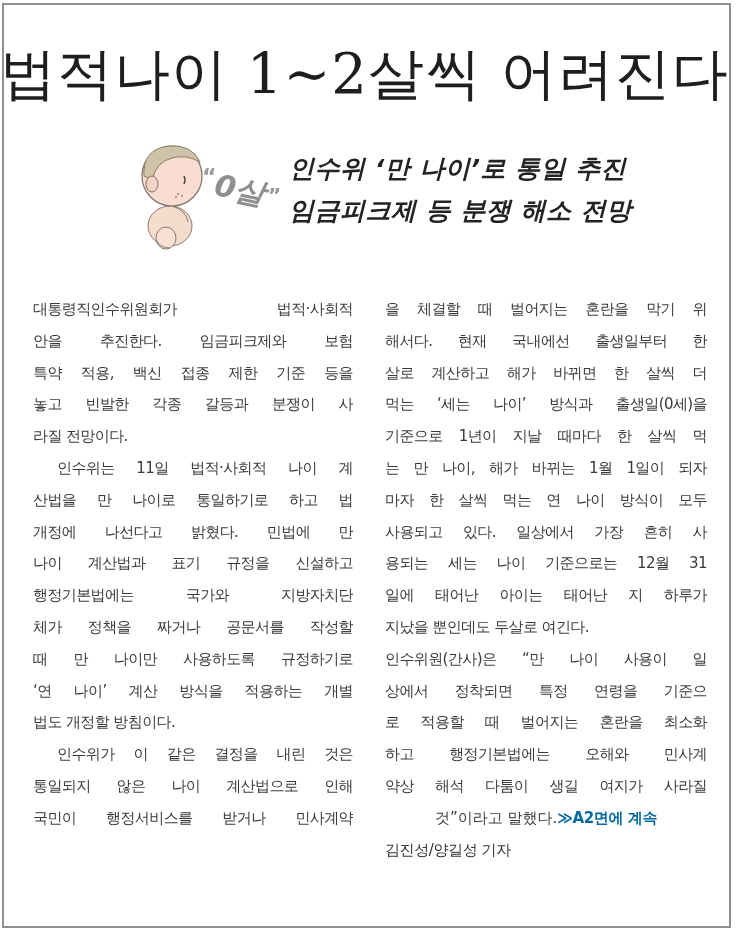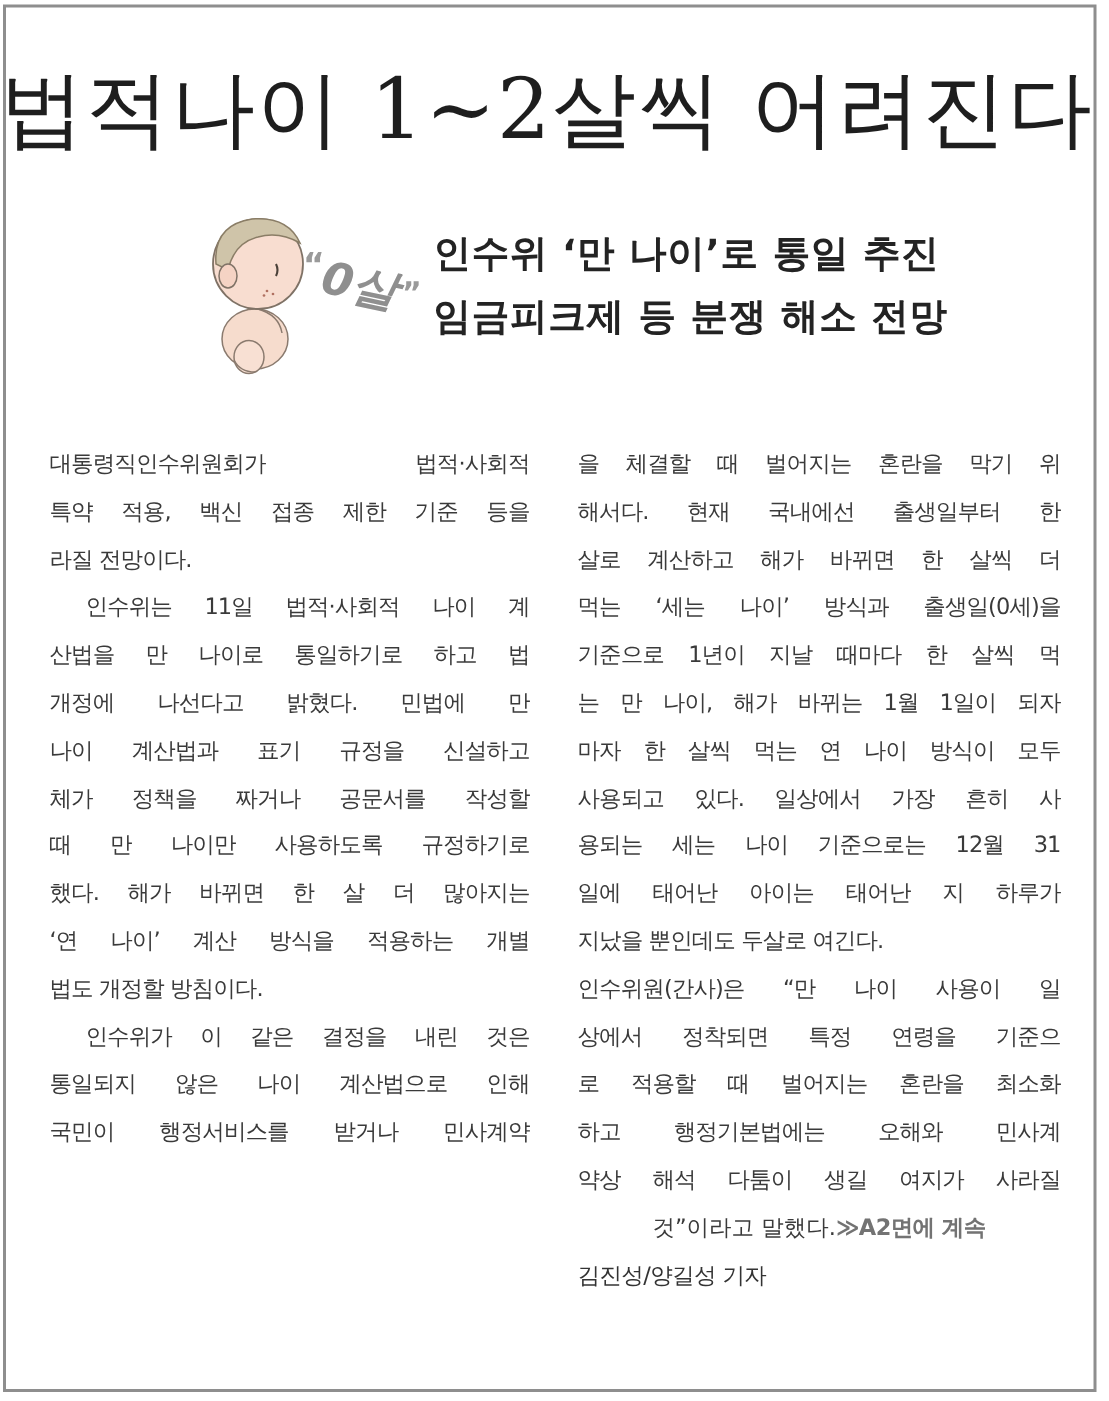--- a/index.html
+++ b/index.html
@@ -1,30 +1,30 @@
 <!DOCTYPE html>
 <html><head>
 <meta charset="utf-8">
 <style>
   html, body { margin:0; padding:0; background:#ffffff; }
   body { width:739px; height:934px; position:relative; overflow:hidden; font-family:"DejaVu Serif", serif; color:#2b2b2b; }
   .frame { position:absolute; left:2px; top:3px; width:729px; height:925px; border:2px solid #8e8e8e; box-sizing:border-box; border-right-width:2px; border-bottom-width:2px; }
   .headline { position:absolute; left:0; top:34px; width:636px; text-align:center; font-family:"DejaVu Serif", serif; font-size:56px; font-weight:normal; color:#1e1e1e; letter-spacing:1px; line-height:80px; white-space:nowrap; }
-  .subhead { position:absolute; left:289px; top:148px; font-family:"DejaVu Sans", sans-serif; font-weight:bold; font-size:25px; color:#232323; line-height:42px; white-space:nowrap; letter-spacing:0.5px; }
+  .subhead { position:absolute; left:289px; top:148px; font-family:"DejaVu Sans", sans-serif; font-weight:bold; font-size:25px; color:#232323; line-height:42px; white-space:nowrap; letter-spacing:0.5px;font-style:italic; }
   .subhead div { height:42px; }
   .baby { position:absolute; left:130px; top:140px; width:80px; height:112px; }
   .zero-sal { position:absolute; left:200px; top:162px; width:82px; height:50px; }
   .col { position:absolute; top:294px; font-family:"DejaVu Sans", sans-serif; font-size:15px; line-height:31.8px; color:#3a3a3a; white-space:nowrap; }
   .col1 { left:33px; width:320px; }
   .col2 { left:385px; width:322px; }
   .line { height:31.8px; text-align:justify; text-align-last:justify; letter-spacing:-0.6px; }
   .line.last { text-align-last:left; }
   .line.indent { padding-left:24px; }
   .cont-row { display:flex; justify-content:center; height:31.8px; }
-  .cont { font-weight:bold; color:#737373; letter-spacing:-0.4px; }
+  .cont { font-weight:bold; color:#0369a1; letter-spacing:-0.4px; }
   .byline { height:31.8px; letter-spacing:-0.4px; color:#333; }
 </style>
 </head>
 <body>
 
 <div class="frame"></div>
 
 <div class="headline">법적나이 1~2살씩 어려진다</div>
 
 <svg class="baby" viewBox="0 0 80 112">
@@ -54,29 +54,31 @@
   <text x="68" y="40" font-family="DejaVu Sans, sans-serif" font-size="20" font-weight="bold" fill="#9a9a9a">”</text>
 </svg>
 
 <div class="subhead">
   <div>인수위 ‘만 나이’로 통일 추진</div>
   <div>임금피크제 등 분쟁 해소 전망</div>
 </div>
 
 <div class="col col1">
   <div class="line">대통령직인수위원회가 법적·사회적</div>
+  <div class="line">안을 추진한다. 임금피크제와 보험</div>
   <div class="line">특약 적용, 백신 접종 제한 기준 등을</div>
+  <div class="line">놓고 빈발한 각종 갈등과 분쟁이 사</div>
   <div class="line last">라질 전망이다.</div>
   <div class="line indent">인수위는 11일 법적·사회적 나이 계</div>
   <div class="line">산법을 만 나이로 통일하기로 하고 법</div>
   <div class="line">개정에 나선다고 밝혔다. 민법에 만</div>
   <div class="line">나이 계산법과 표기 규정을 신설하고</div>
+  <div class="line">행정기본법에는 국가와 지방자치단</div>
   <div class="line">체가 정책을 짜거나 공문서를 작성할</div>
   <div class="line">때 만 나이만 사용하도록 규정하기로</div>
-  <div class="line">했다. 해가 바뀌면 한 살 더 많아지는</div>
   <div class="line">‘연 나이’ 계산 방식을 적용하는 개별</div>
   <div class="line last">법도 개정할 방침이다.</div>
   <div class="line indent">인수위가 이 같은 결정을 내린 것은</div>
   <div class="line">통일되지 않은 나이 계산법으로 인해</div>
   <div class="line">국민이 행정서비스를 받거나 민사계약</div>
 </div>
 
 <div class="col col2">
   <div class="line">을 체결할 때 벌어지는 혼란을 막기 위</div>
   <div class="line">해서다. 현재 국내에선 출생일부터 한</div>

